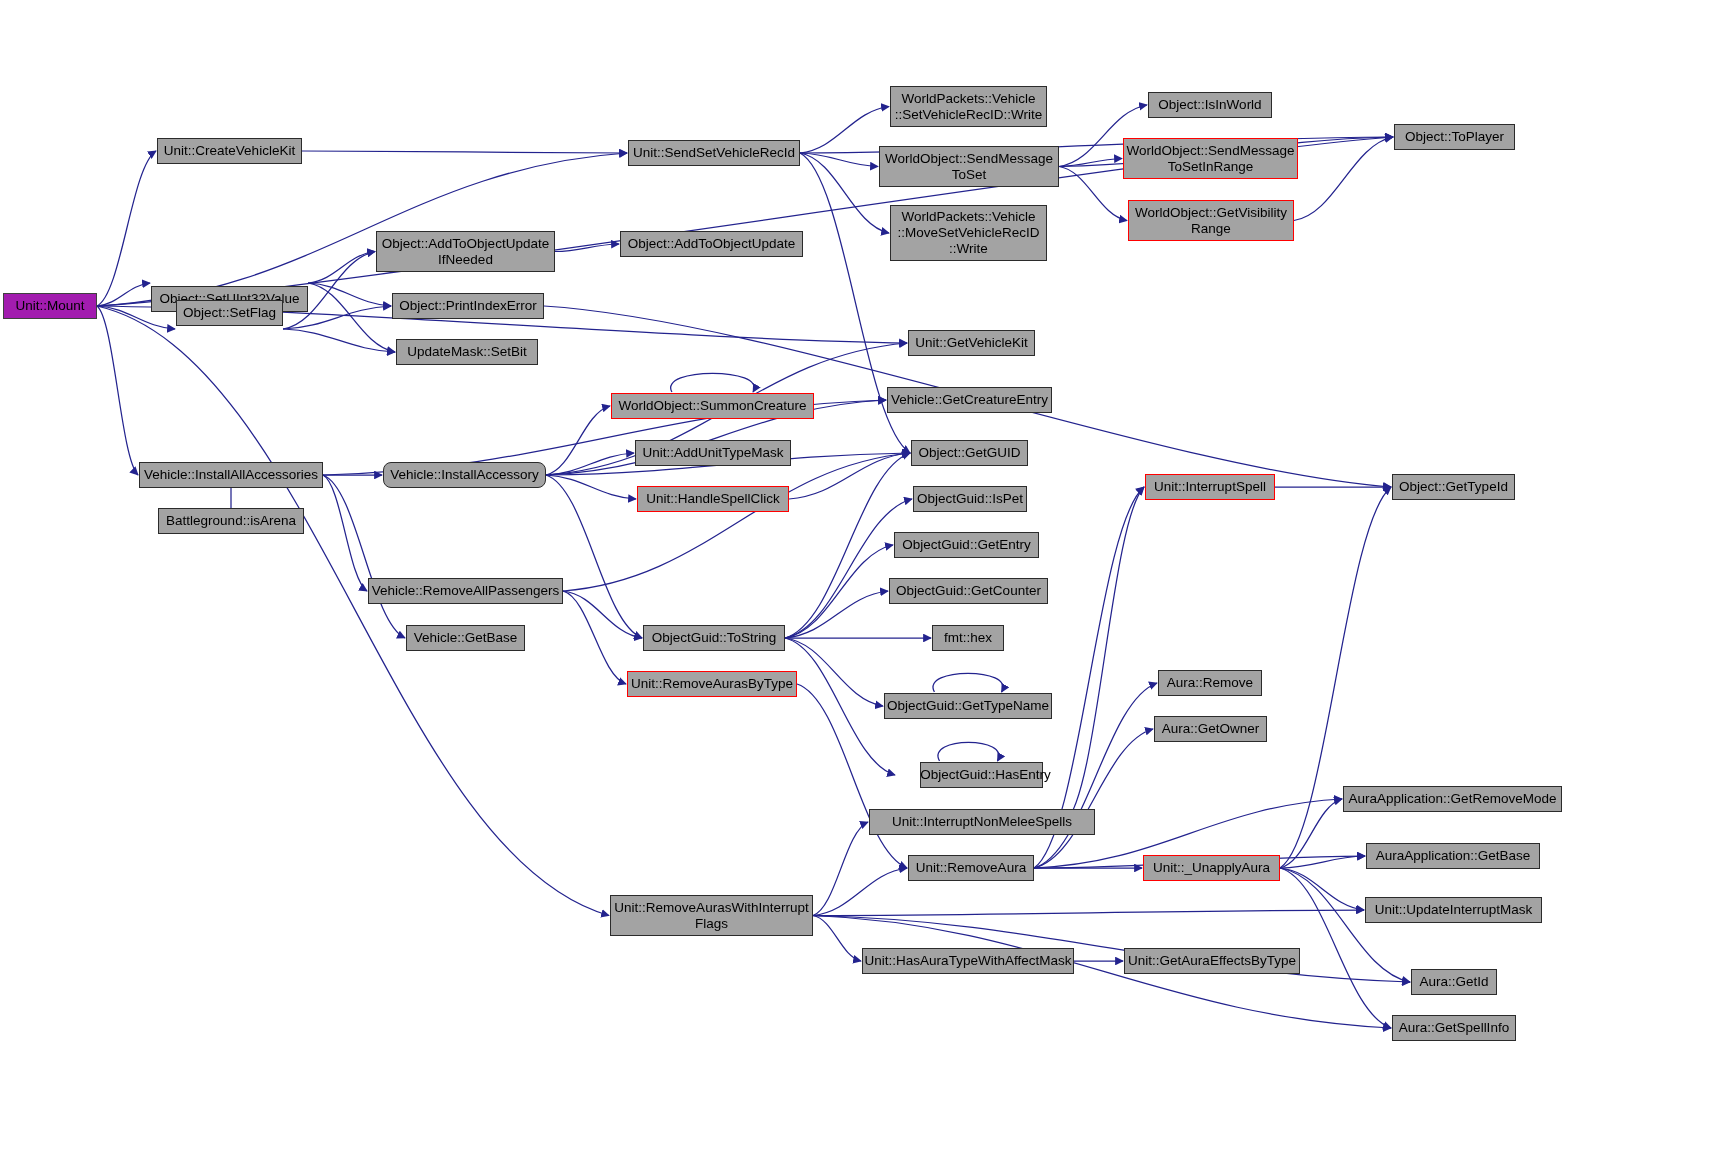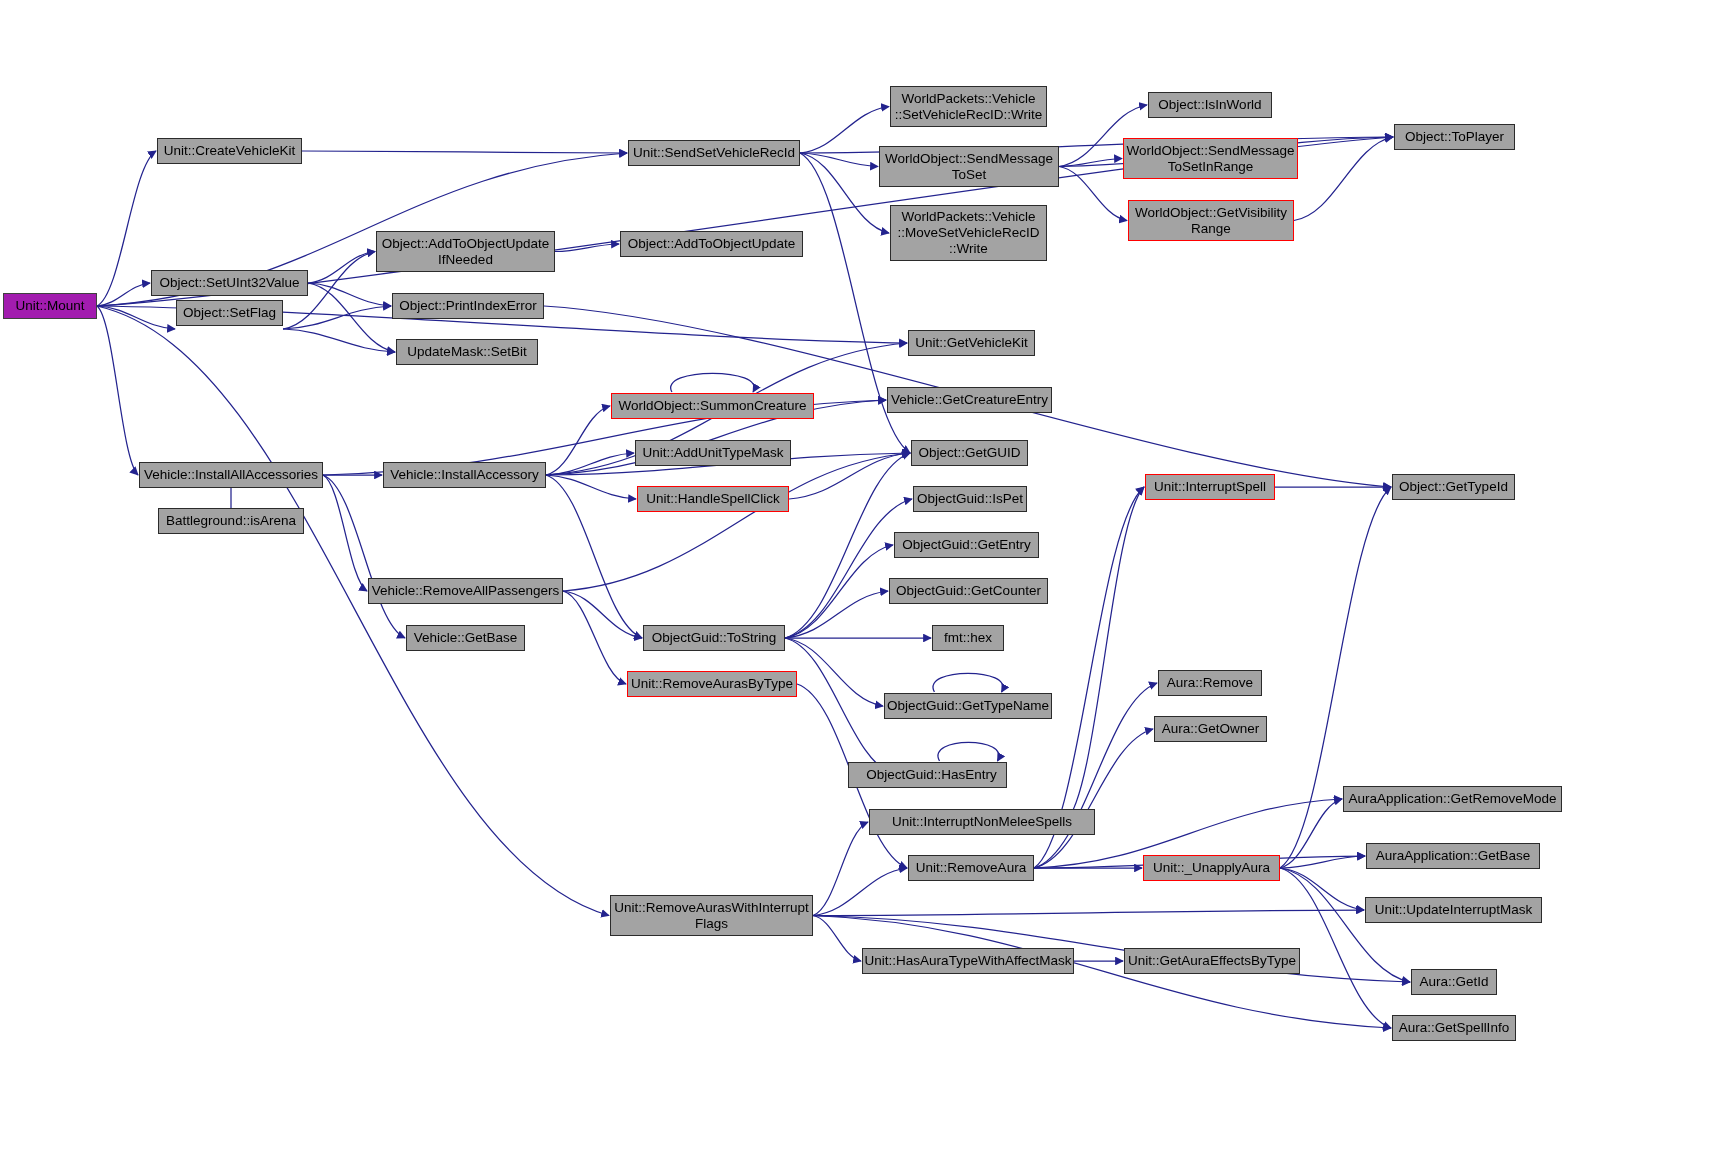--- a/index.html
+++ b/index.html
@@ -110,21 +110,21 @@
         <path d="M 1280 868 C 1315.7 867.04, 1329.3 857.2, 1365 856" marker-end="url(#ah)"></path>
         <path d="M 1280 868 C 1315.28 871.36, 1328.72 905.8, 1364 910" marker-end="url(#ah)"></path>
         <path d="M 1280 868 C 1334.6 877.12, 1355.4 970.6, 1410 982" marker-end="url(#ah)"></path>
         <path d="M 1280 868 C 1326.62 880.8, 1344.38 1012, 1391 1028" marker-end="url(#ah)"></path>
         <path d="M 1280 868 C 1326.62 837.52, 1344.38 525.1, 1391 487" marker-end="url(#ah)"></path>
       </g>
   </svg>
   <div id="node-layer">
       <div class="node current" style="left: 3px; top: 293px; width: 94px; height: 26px;">Unit::Mount</div>
       <div class="node" style="left: 157px; top: 138px; width: 145px; height: 26px;">Unit::CreateVehicleKit</div>
-      <div class="node" style="left: 151px; top: 270px; width: 157px; height: 26px;">Object::SetUInt32Value</div>
+      <div class="node" style="left: 151px; top: 286px; width: 157px; height: 26px;">Object::SetUInt32Value</div>
       <div class="node" style="left: 176px; top: 300px; width: 107px; height: 26px;">Object::SetFlag</div>
       <div class="node" style="left: 376px; top: 231px; width: 179px; height: 41px;">Object::AddToObjectUpdate
 IfNeeded</div>
       <div class="node" style="left: 392px; top: 293px; width: 152px; height: 26px;">Object::PrintIndexError</div>
       <div class="node" style="left: 396px; top: 339px; width: 142px; height: 26px;">UpdateMask::SetBit</div>
       <div class="node" style="left: 620px; top: 231px; width: 183px; height: 26px;">Object::AddToObjectUpdate</div>
       <div class="node" style="left: 628px; top: 140px; width: 172px; height: 26px;">Unit::SendSetVehicleRecId</div>
       <div class="node" style="left: 890px; top: 86px; width: 157px; height: 41px;">WorldPackets::Vehicle
 ::SetVehicleRecID::Write</div>
       <div class="node" style="left: 879px; top: 146px; width: 180px; height: 41px;">WorldObject::SendMessage
@@ -133,37 +133,37 @@
 ::MoveSetVehicleRecID
 ::Write</div>
       <div class="node" style="left: 1148px; top: 92px; width: 124px; height: 26px;">Object::IsInWorld</div>
       <div class="node red" style="left: 1123px; top: 138px; width: 175px; height: 41px;">WorldObject::SendMessage
 ToSetInRange</div>
       <div class="node red" style="left: 1128px; top: 200px; width: 166px; height: 41px;">WorldObject::GetVisibility
 Range</div>
       <div class="node" style="left: 1394px; top: 124px; width: 121px; height: 26px;">Object::ToPlayer</div>
       <div class="node" style="left: 139px; top: 462px; width: 184px; height: 26px;">Vehicle::InstallAllAccessories</div>
       <div class="node" style="left: 158px; top: 508px; width: 146px; height: 26px;">Battleground::isArena</div>
-      <div class="node" style="left: 383px; top: 462px; width: 163px; height: 26px;">Vehicle::InstallAccessory</div>
+      <div class="node" style="left: 383px; top: 462px; width: 163px; height: 26px; border-radius: 8px;">Vehicle::InstallAccessory</div>
       <div class="node" style="left: 368px; top: 578px; width: 195px; height: 26px;">Vehicle::RemoveAllPassengers</div>
       <div class="node" style="left: 406px; top: 625px; width: 119px; height: 26px;">Vehicle::GetBase</div>
       <div class="node red" style="left: 611px; top: 393px; width: 203px; height: 26px;">WorldObject::SummonCreature</div>
       <div class="node" style="left: 635px; top: 440px; width: 156px; height: 26px;">Unit::AddUnitTypeMask</div>
       <div class="node red" style="left: 637px; top: 486px; width: 152px; height: 26px;">Unit::HandleSpellClick</div>
       <div class="node" style="left: 643px; top: 625px; width: 142px; height: 26px;">ObjectGuid::ToString</div>
       <div class="node red" style="left: 627px; top: 671px; width: 170px; height: 26px;">Unit::RemoveAurasByType</div>
       <div class="node" style="left: 908px; top: 330px; width: 127px; height: 26px;">Unit::GetVehicleKit</div>
       <div class="node" style="left: 887px; top: 387px; width: 165px; height: 26px;">Vehicle::GetCreatureEntry</div>
       <div class="node" style="left: 911px; top: 440px; width: 117px; height: 26px;">Object::GetGUID</div>
       <div class="node" style="left: 913px; top: 486px; width: 114px; height: 26px;">ObjectGuid::IsPet</div>
       <div class="node" style="left: 894px; top: 532px; width: 145px; height: 26px;">ObjectGuid::GetEntry</div>
       <div class="node" style="left: 889px; top: 578px; width: 159px; height: 26px;">ObjectGuid::GetCounter</div>
       <div class="node" style="left: 932px; top: 625px; width: 72px; height: 26px;">fmt::hex</div>
       <div class="node" style="left: 884px; top: 693px; width: 168px; height: 26px;">ObjectGuid::GetTypeName</div>
-      <div class="node" style="left: 848px; top: 762px; width: 159px; height: 26px; padding-left: 12px;">ObjectGuid::HasEntry</div>
+      <div class="node" style="left: 920px; top: 762px; width: 123px; height: 26px; padding-left: 12px;">ObjectGuid::HasEntry</div>
       <div class="node" style="left: 869px; top: 809px; width: 226px; height: 26px;">Unit::InterruptNonMeleeSpells</div>
       <div class="node" style="left: 908px; top: 855px; width: 126px; height: 26px;">Unit::RemoveAura</div>
       <div class="node" style="left: 610px; top: 895px; width: 203px; height: 41px;">Unit::RemoveAurasWithInterrupt
 Flags</div>
       <div class="node" style="left: 862px; top: 948px; width: 212px; height: 26px;">Unit::HasAuraTypeWithAffectMask</div>
       <div class="node" style="left: 1124px; top: 948px; width: 176px; height: 26px;">Unit::GetAuraEffectsByType</div>
       <div class="node red" style="left: 1145px; top: 474px; width: 130px; height: 26px;">Unit::InterruptSpell</div>
       <div class="node" style="left: 1392px; top: 474px; width: 123px; height: 26px;">Object::GetTypeId</div>
       <div class="node" style="left: 1158px; top: 670px; width: 104px; height: 26px;">Aura::Remove</div>
       <div class="node" style="left: 1154px; top: 716px; width: 113px; height: 26px;">Aura::GetOwner</div>

